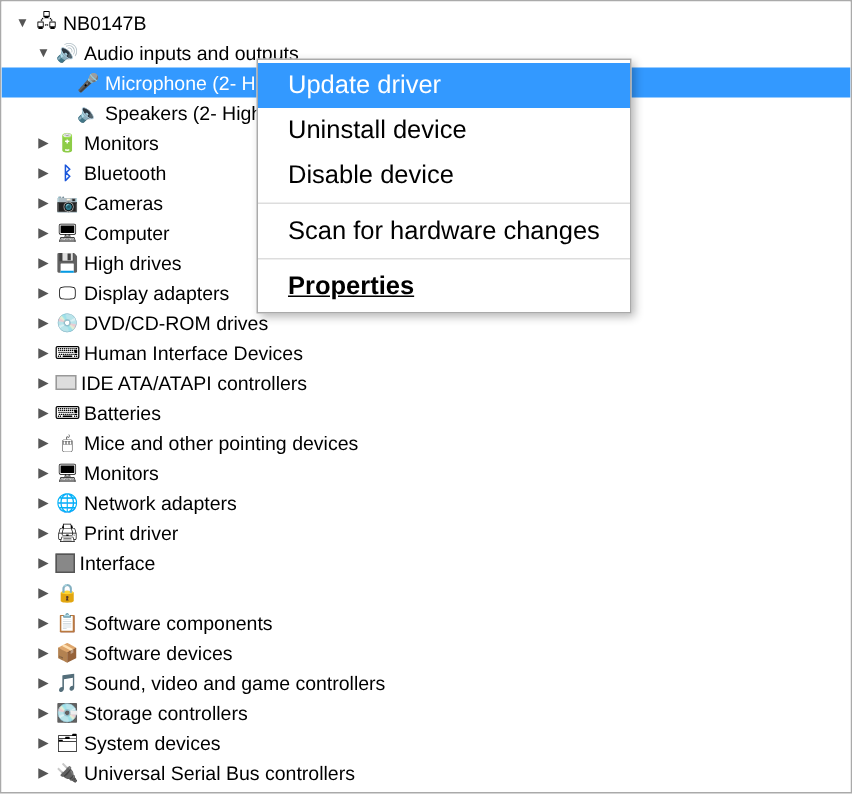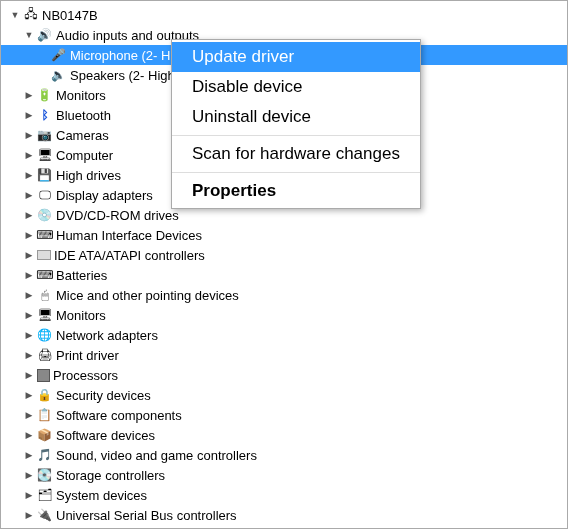--- a/index.html
+++ b/index.html
@@ -90,20 +90,21 @@
       font-size: 17px;
     }
 
     .context-menu-item.highlighted {
       background: #3399ff;
       color: #fff;
     }
 
     .context-menu-item.bold {
       font-weight: bold;
+      text-decoration: underline;
     }
 
     .context-menu-separator {
       height: 1px;
       background: #ddd;
       margin: 3px 0;
     }
 
     
     .label-truncate {
@@ -221,27 +222,26 @@
 
   <div class="tree-item indent-1">
     <span class="chevron collapsed"></span>
     <span class="icon">🖨</span>
     <span class="label">Print driver</span>
   </div>
 
   <div class="tree-item indent-1">
     <span class="chevron collapsed"></span>
     <span class="icon" style="font-size:9px;background:#888;color:#888;width:13px;height:13px;display:inline-block;margin-right:3px;border:1px solid #555;"></span>
-    <span class="label">Processors</span>
+    <span class="label">Interface</span>
   </div>
 
   <div class="tree-item indent-1">
     <span class="chevron collapsed"></span>
     <span class="icon">🔒</span>
-    <span class="label">Security devices</span>
   </div>
 
   <div class="tree-item indent-1">
     <span class="chevron collapsed"></span>
     <span class="icon">📋</span>
     <span class="label">Software components</span>
   </div>
 
   <div class="tree-item indent-1">
     <span class="chevron collapsed"></span>
@@ -268,21 +268,21 @@
   </div>
 
   <div class="tree-item indent-1">
     <span class="chevron collapsed"></span>
     <span class="icon">🔌</span>
     <span class="label">Universal Serial Bus controllers</span>
   </div>
 
   <div class="context-menu">
     <div class="context-menu-item highlighted">Update driver</div>
+    <div class="context-menu-item">Uninstall device</div>
     <div class="context-menu-item">Disable device</div>
-    <div class="context-menu-item">Uninstall device</div>
     <div class="context-menu-separator"></div>
     <div class="context-menu-item">Scan for hardware changes</div>
     <div class="context-menu-separator"></div>
     <div class="context-menu-item bold">Properties</div>
   </div>
 
 </div>
 
 </body></html>

